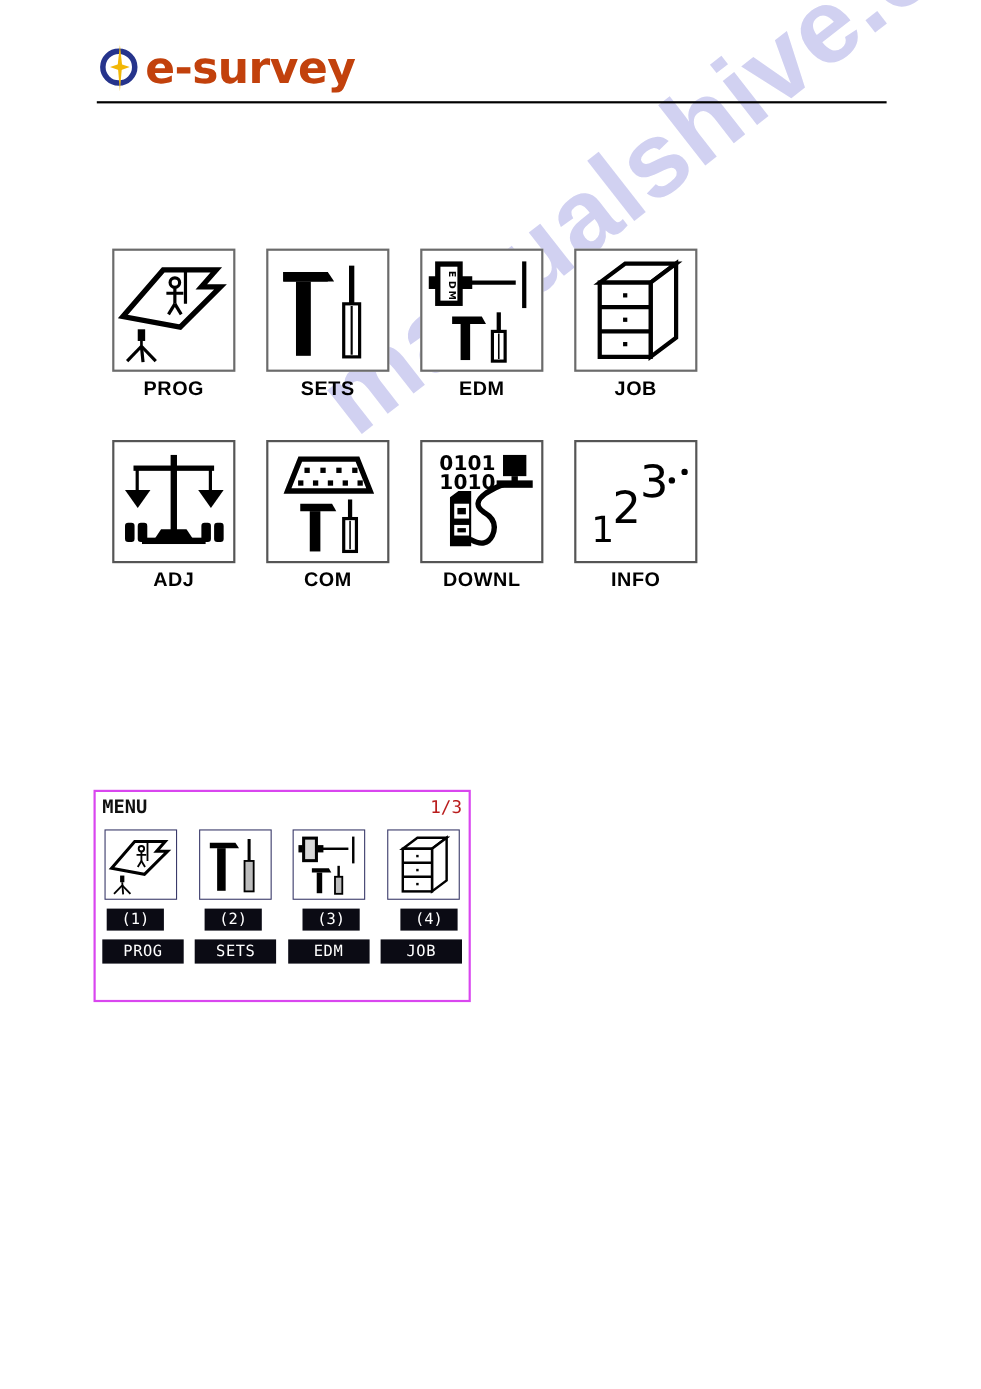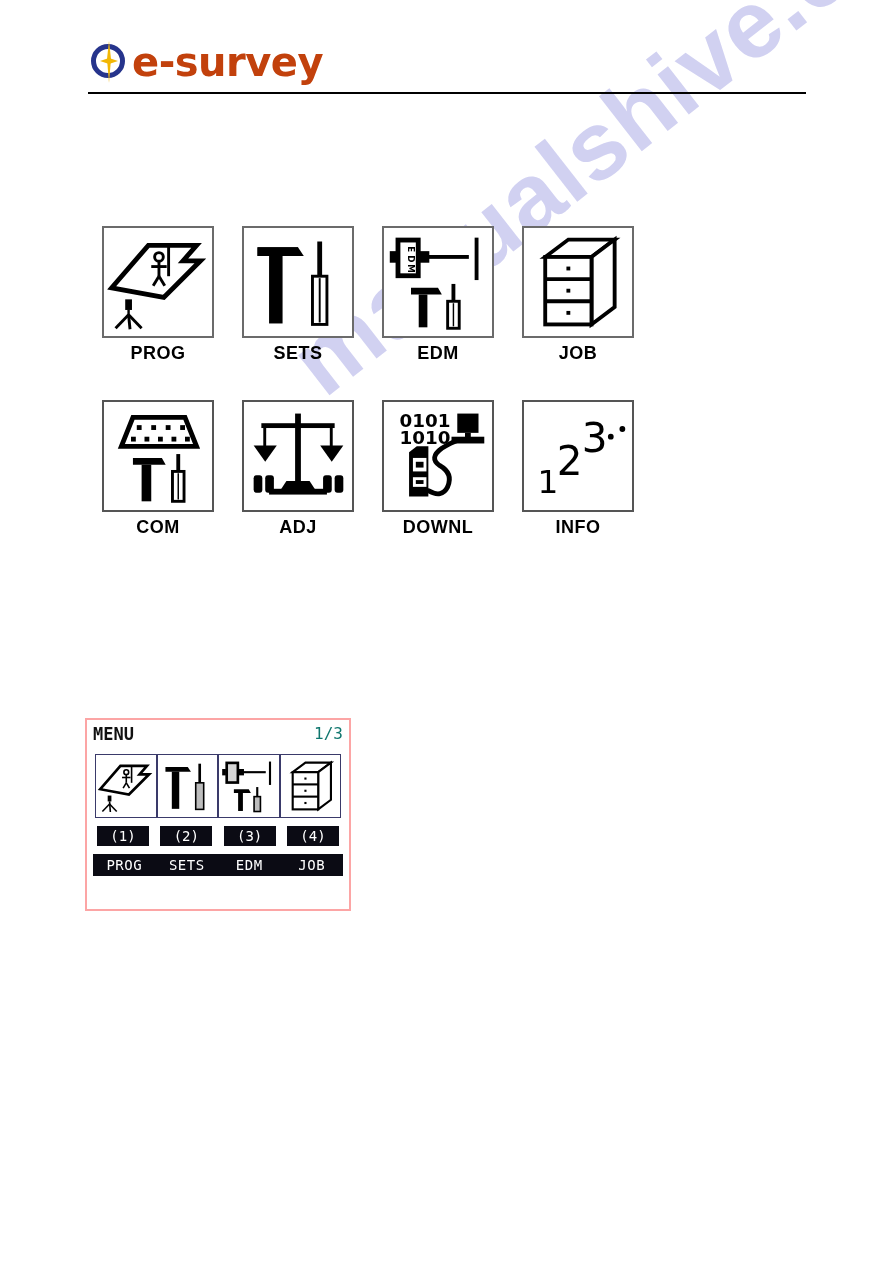--- a/index.html
+++ b/index.html
@@ -55,28 +55,28 @@
   }
   .row2 .icon-box{border-color:#555;}
   .icon-box svg{display:block;width:100%;height:100%;}
 
   
   .icon-row .icon-cell:nth-child(1){margin-left:0;}
   .icon-row .icon-cell:nth-child(2){margin-left:0;}
 
   
   .lcd{
-    position:absolute;left:85px;top:718px;width:266px;height:193px;
-    border:2px solid #fca5a5;background:#fff;box-sizing:border-box;
+    position:absolute;left:85px;top:718px;width:343px;height:193px;
+    border:2px solid #d946ef;background:#fff;box-sizing:border-box;
     padding:4px 6px 5px 6px;
   }
   .lcd *{font-family:"DejaVu Sans Mono", monospace;}
   .lcd-top{display:flex;justify-content:space-between;align-items:flex-start;}
   .lcd-title{font-size:17px;color:#111;font-weight:bold;letter-spacing:0px;}
-  .lcd-page{font-size:16px;color:#0f766e;letter-spacing:0px;}
+  .lcd-page{font-size:16px;color:#b91c1c;letter-spacing:0px;}
   .lcd-icons{display:flex;justify-content:space-between;margin-top:10px;padding:0 2px;}
   .lcd-icon{
     width:66px;height:64px;border:1px solid #3a3a6a;background:#fff;
     box-sizing:border-box;
   }
   .lcd-icon svg{display:block;width:100%;height:100%;}
   .lcd-nums{display:flex;justify-content:space-between;margin-top:8px;padding:0 4px;}
   .num-badge{
     width:52px;height:20px;background:#0b0b14;color:#fff;
     font-size:14px;line-height:20px;text-align:center;
@@ -199,20 +199,46 @@
             <rect x="44" y="40" width="4" height="4" fill="#000"></rect>
             <rect x="44" y="63" width="4" height="4" fill="#000"></rect>
             <rect x="44" y="86" width="4" height="4" fill="#000"></rect>
           </svg>
         </div>
         <div class="icon-label">JOB</div>
       </div>
     </div>
 
     <div class="icon-row row2">
+
+      <div class="icon-cell c0">
+        <div class="icon-box">
+          <svg viewBox="0 0 112 112" xmlns="http://www.w3.org/2000/svg">
+
+            <rect x="18" y="22" width="76" height="5" fill="#000"></rect>
+
+            <rect x="53" y="12" width="6" height="78" fill="#000"></rect>
+
+            <polygon points="44,82 68,82 76,94 36,94" fill="#000"></polygon>
+            <rect x="26" y="90" width="60" height="6" fill="#000"></rect>
+
+            <rect x="20" y="25" width="3" height="22" fill="#000"></rect>
+            <rect x="89" y="25" width="3" height="22" fill="#000"></rect>
+
+            <polygon points="10,45 34,45 22,62" fill="#000"></polygon>
+            <polygon points="79,45 103,45 91,62" fill="#000"></polygon>
+
+            <rect x="10" y="76" width="9" height="18" fill="#000" rx="3"></rect>
+            <rect x="22" y="76" width="9" height="18" fill="#000" rx="3"></rect>
+            <rect x="82" y="76" width="9" height="18" fill="#000" rx="3"></rect>
+            <rect x="94" y="76" width="9" height="18" fill="#000" rx="3"></rect>
+          </svg>
+        </div>
+        <div class="icon-label">ADJ</div>
+      </div>
 
       <div class="icon-cell">
         <div class="icon-box">
           <svg viewBox="0 0 112 112" xmlns="http://www.w3.org/2000/svg">
 
             <path d="M18 46 L30 16 L84 16 L96 46 Z" fill="#fff" stroke="#000" stroke-width="5"></path>
 
             <rect x="34" y="24" width="5" height="5" fill="#000"></rect>
             <rect x="49" y="24" width="5" height="5" fill="#000"></rect>
             <rect x="64" y="24" width="5" height="5" fill="#000"></rect>
@@ -225,46 +251,20 @@
 
             <path d="M30 58 L60 58 L64 65 L30 65 Z" fill="#000"></path>
             <rect x="39" y="65" width="10" height="38" fill="#000"></rect>
 
             <rect x="75" y="54" width="4" height="22" fill="#000"></rect>
             <rect x="71" y="72" width="12" height="31" fill="#fff" stroke="#000" stroke-width="3"></rect>
             <line x1="77" y1="74" x2="77" y2="101" stroke="#000" stroke-width="1.5"></line>
           </svg>
         </div>
         <div class="icon-label">COM</div>
-      </div>
-
-      <div class="icon-cell c0">
-        <div class="icon-box">
-          <svg viewBox="0 0 112 112" xmlns="http://www.w3.org/2000/svg">
-
-            <rect x="18" y="22" width="76" height="5" fill="#000"></rect>
-
-            <rect x="53" y="12" width="6" height="78" fill="#000"></rect>
-
-            <polygon points="44,82 68,82 76,94 36,94" fill="#000"></polygon>
-            <rect x="26" y="90" width="60" height="6" fill="#000"></rect>
-
-            <rect x="20" y="25" width="3" height="22" fill="#000"></rect>
-            <rect x="89" y="25" width="3" height="22" fill="#000"></rect>
-
-            <polygon points="10,45 34,45 22,62" fill="#000"></polygon>
-            <polygon points="79,45 103,45 91,62" fill="#000"></polygon>
-
-            <rect x="10" y="76" width="9" height="18" fill="#000" rx="3"></rect>
-            <rect x="22" y="76" width="9" height="18" fill="#000" rx="3"></rect>
-            <rect x="82" y="76" width="9" height="18" fill="#000" rx="3"></rect>
-            <rect x="94" y="76" width="9" height="18" fill="#000" rx="3"></rect>
-          </svg>
-        </div>
-        <div class="icon-label">ADJ</div>
       </div>
 
       <div class="icon-cell">
         <div class="icon-box">
           <svg viewBox="0 0 112 112" xmlns="http://www.w3.org/2000/svg">
             <text x="16" y="26" font-family="DejaVu Sans, sans-serif" font-size="19" font-weight="bold" fill="#000">0101</text>
             <text x="16" y="44" font-family="DejaVu Sans, sans-serif" font-size="19" font-weight="bold" fill="#000">1010</text>
 
             <rect x="76" y="12" width="22" height="20" fill="#000"></rect>
             <rect x="84" y="32" width="6" height="6" fill="#000"></rect>

